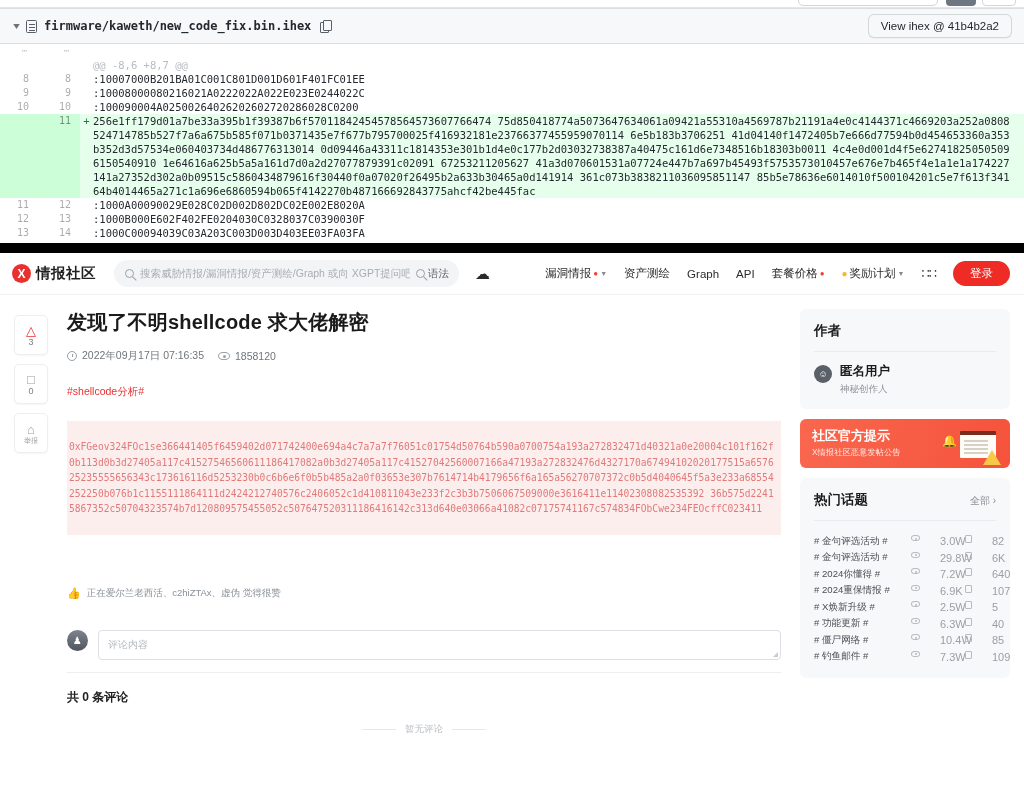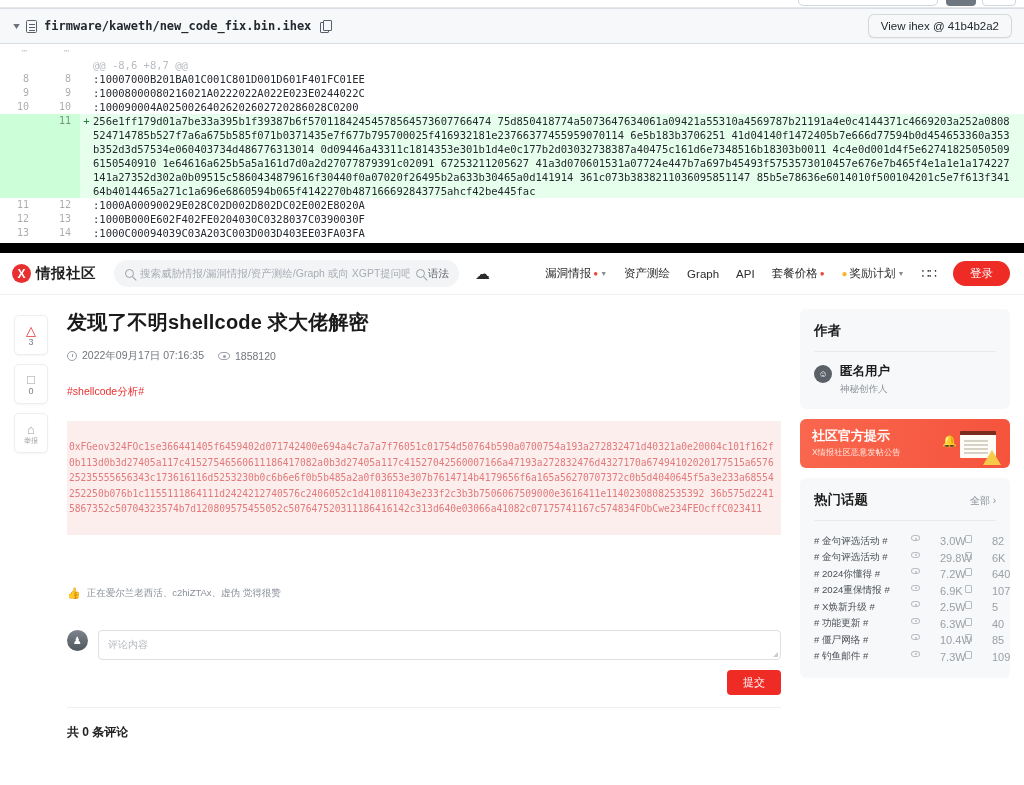--- a/index.html
+++ b/index.html
@@ -512,25 +512,27 @@
       <div class="post-foot">
         <span class="foot-thumb">👍</span>
         <span>正在爱尔兰老西活、c2hiZTAx、虚伪 觉得很赞</span>
       </div>
 
       <div class="comment-area">
         <div class="comment-row">
           <span class="avatar-sm">♟</span>
           <div class="comment-box">评论内容</div>
         </div>
-        <div class="submit-row">
-          <span class="submit-btn">提交</span>
-        </div>
         <div class="divider-line"></div>
         <div class="comment-count">共 0 条评论</div>
+        <div class="empty-wrap">
+          <span class="empty-dash"></span>
+          <span class="empty-txt">暂无评论</span>
+          <span class="empty-dash"></span>
+        </div>
       </div>
     </div>
 
     <div class="sidebar">
 
       <div class="card">
         <div class="card-title">作者</div>
         <div class="card-hr"></div>
         <div class="author-row">
           <span class="avatar-md">☺</span>

